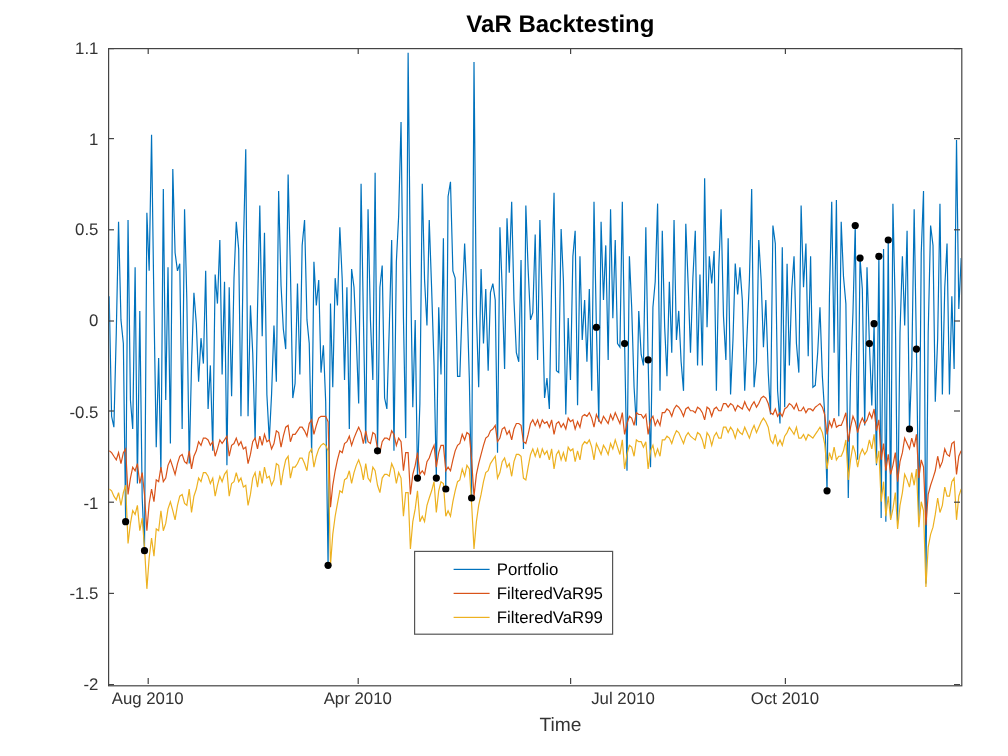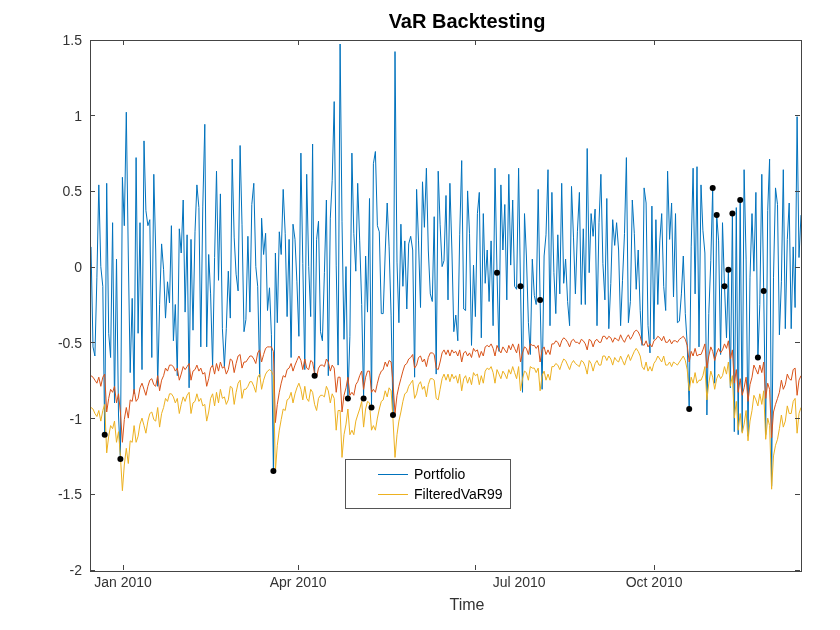--- a/index.html
+++ b/index.html
@@ -142,20 +142,24 @@
   </div>
 
   <div class="xlabel">Time</div>
 
   <div class="legend-box" id="legend" style="left:345px; top:459px;padding-left:32px;">
     <div class="legend-row">
         <span class="legend-swatch" id="sw0" style="border-top-color: rgb(0, 114, 189);"></span>
         <span>Portfolio</span>
       </div>
     <div class="legend-row">
+        <span class="legend-swatch" id="sw1" style="border-top-color: rgb(217, 83, 25);"></span>
+        <span>FilteredVaR95</span>
+      </div>
+    <div class="legend-row">
         <span class="legend-swatch" id="sw2" style="border-top-color: rgb(237, 177, 32);"></span>
         <span>FilteredVaR99</span>
       </div>
   </div>
 </div>
 
 <div class="ytick-label" style="top: 570px;">-2</div>
 <div class="tick" style="left: 90px; top: 569.5px; width: 5px; height: 1px;"></div>
 <div class="tick" style="left: 795px; top: 569.5px; width: 5px; height: 1px;"></div>
 <div class="ytick-label" style="top: 494.286px;">-1.5</div>
@@ -169,24 +173,24 @@
 <div class="tick" style="left: 795px; top: 342.357px; width: 5px; height: 1px;"></div>
 <div class="ytick-label" style="top: 267.143px;">0</div>
 <div class="tick" style="left: 90px; top: 266.643px; width: 5px; height: 1px;"></div>
 <div class="tick" style="left: 795px; top: 266.643px; width: 5px; height: 1px;"></div>
 <div class="ytick-label" style="top: 191.429px;">0.5</div>
 <div class="tick" style="left: 90px; top: 190.929px; width: 5px; height: 1px;"></div>
 <div class="tick" style="left: 795px; top: 190.929px; width: 5px; height: 1px;"></div>
 <div class="ytick-label" style="top: 115.714px;">1</div>
 <div class="tick" style="left: 90px; top: 115.214px; width: 5px; height: 1px;"></div>
 <div class="tick" style="left: 795px; top: 115.214px; width: 5px; height: 1px;"></div>
-<div class="ytick-label" style="top: 40px;">1.5</div>
+<div class="ytick-label" style="top: 40px;">1.1</div>
 <div class="tick" style="left: 90px; top: 39.5px; width: 5px; height: 1px;"></div>
 <div class="tick" style="left: 795px; top: 39.5px; width: 5px; height: 1px;"></div>
-<div class="xtick-label" style="left: 123.068px;">Jan 2010</div>
+<div class="xtick-label" style="left: 123.068px;">Aug 2010</div>
 <div class="tick" style="left: 122.568px; top: 565px; width: 1px; height: 5px;"></div>
 <div class="tick" style="left: 122.568px; top: 40px; width: 1px; height: 5px;"></div>
 <div class="xtick-label" style="left: 298.137px;">Apr 2010</div>
 <div class="tick" style="left: 297.637px; top: 565px; width: 1px; height: 5px;"></div>
 <div class="tick" style="left: 297.637px; top: 40px; width: 1px; height: 5px;"></div>
 <div class="xtick-label" style="left: 475.151px; margin-left: 44px;">Jul 2010</div>
 <div class="tick" style="left: 474.651px; top: 565px; width: 1px; height: 5px;"></div>
 <div class="tick" style="left: 474.651px; top: 40px; width: 1px; height: 5px;"></div>
 <div class="xtick-label" style="left: 654.11px;">Oct 2010</div>
 <div class="tick" style="left: 653.61px; top: 565px; width: 1px; height: 5px;"></div>

